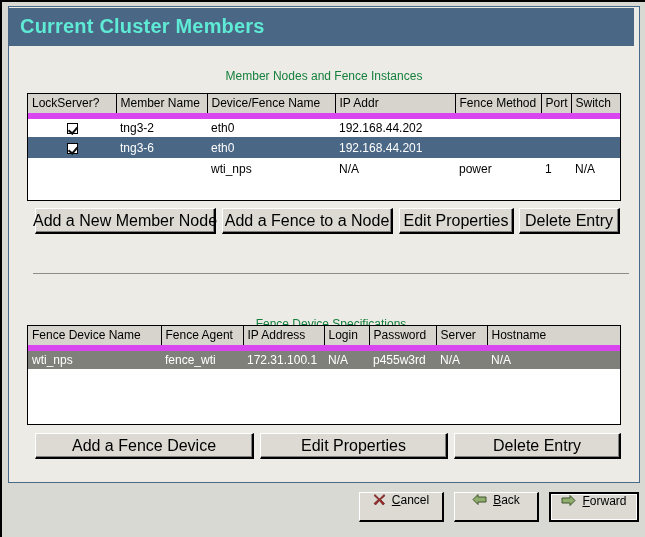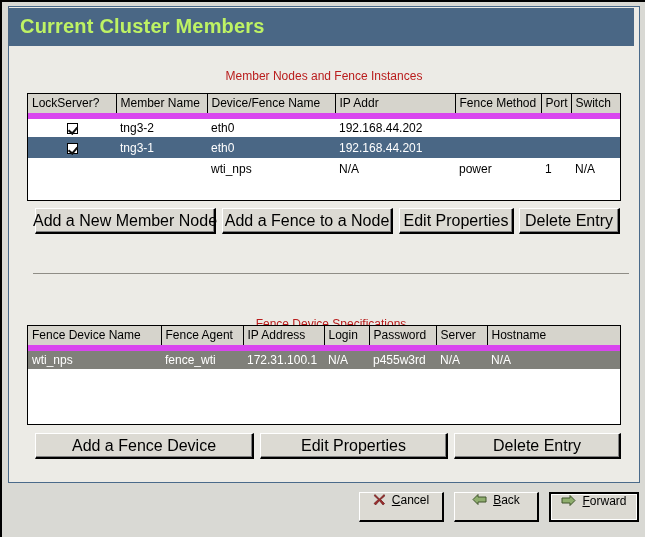--- a/index.html
+++ b/index.html
@@ -49,31 +49,31 @@
     height: 38px;
     background: #4a6785;
     box-sizing: border-box;
   }
   #title-text {
     position: absolute;
     left: 12px;
     top: 7px;
     font-size: 20px;
     font-weight: bold;
-    color: #bef264;
+    color: #5eead4;
     letter-spacing: 0.2px;
     white-space: nowrap;
   }
 
   
   .section-caption {
     position: absolute;
     text-align: center;
     font-size: 12px;
-    color: #b91c1c;
+    color: #15803d;
     white-space: nowrap;
   }
 
   
   .tbl-wrap {
     position: absolute;
     background: #ffffff;
     border: 1px solid #000000;
     box-sizing: border-box;
     overflow: hidden;
@@ -252,21 +252,21 @@
             <td>eth0</td>
             <td>192.168.44.202</td>
             <td></td>
             <td></td>
             <td></td>
           </tr>
           <tr class="row-sel-blue">
             <td class="c-center">
               <span class="chk"></span>
             </td>
-            <td>tng3-1</td>
+            <td>tng3-6</td>
             <td>eth0</td>
             <td>192.168.44.201</td>
             <td></td>
             <td></td>
             <td></td>
           </tr>
           <tr class="row-plain">
             <td class="c-center"></td>
             <td></td>
             <td>wti_nps</td>

